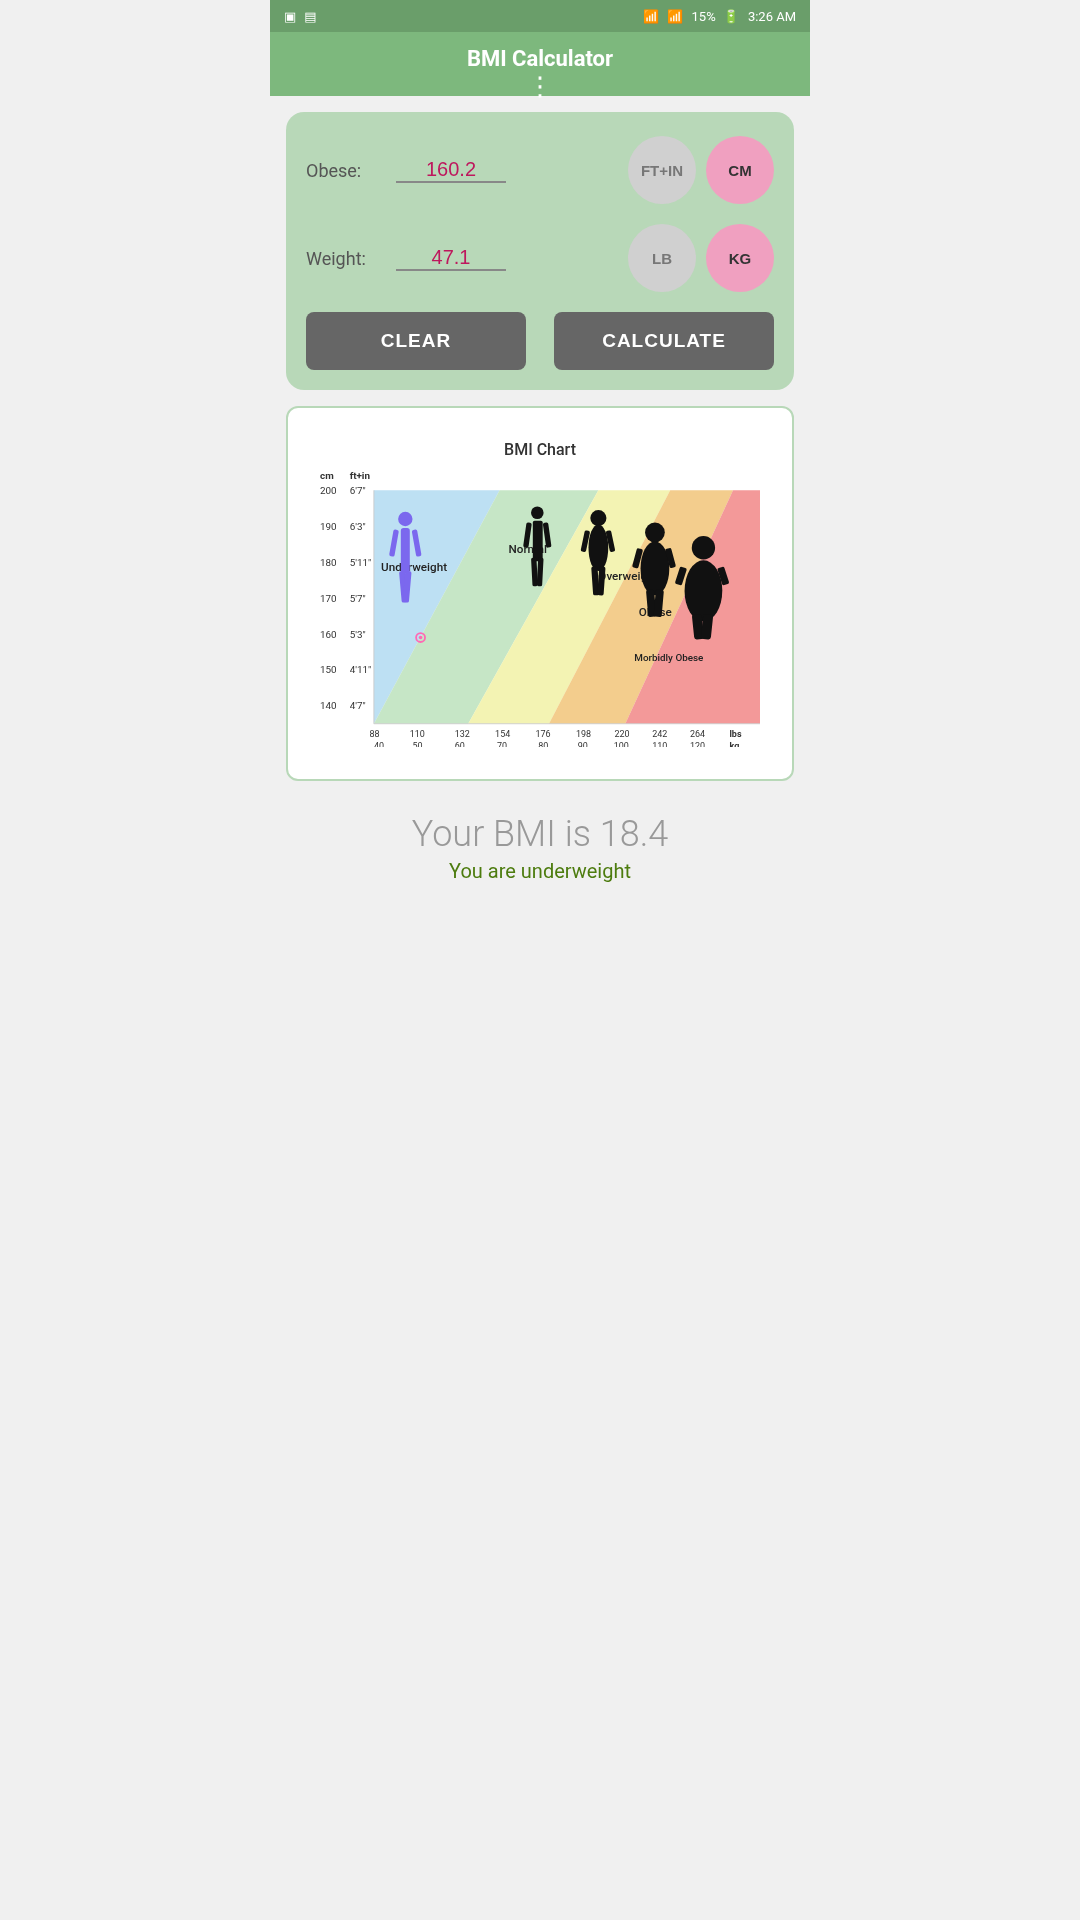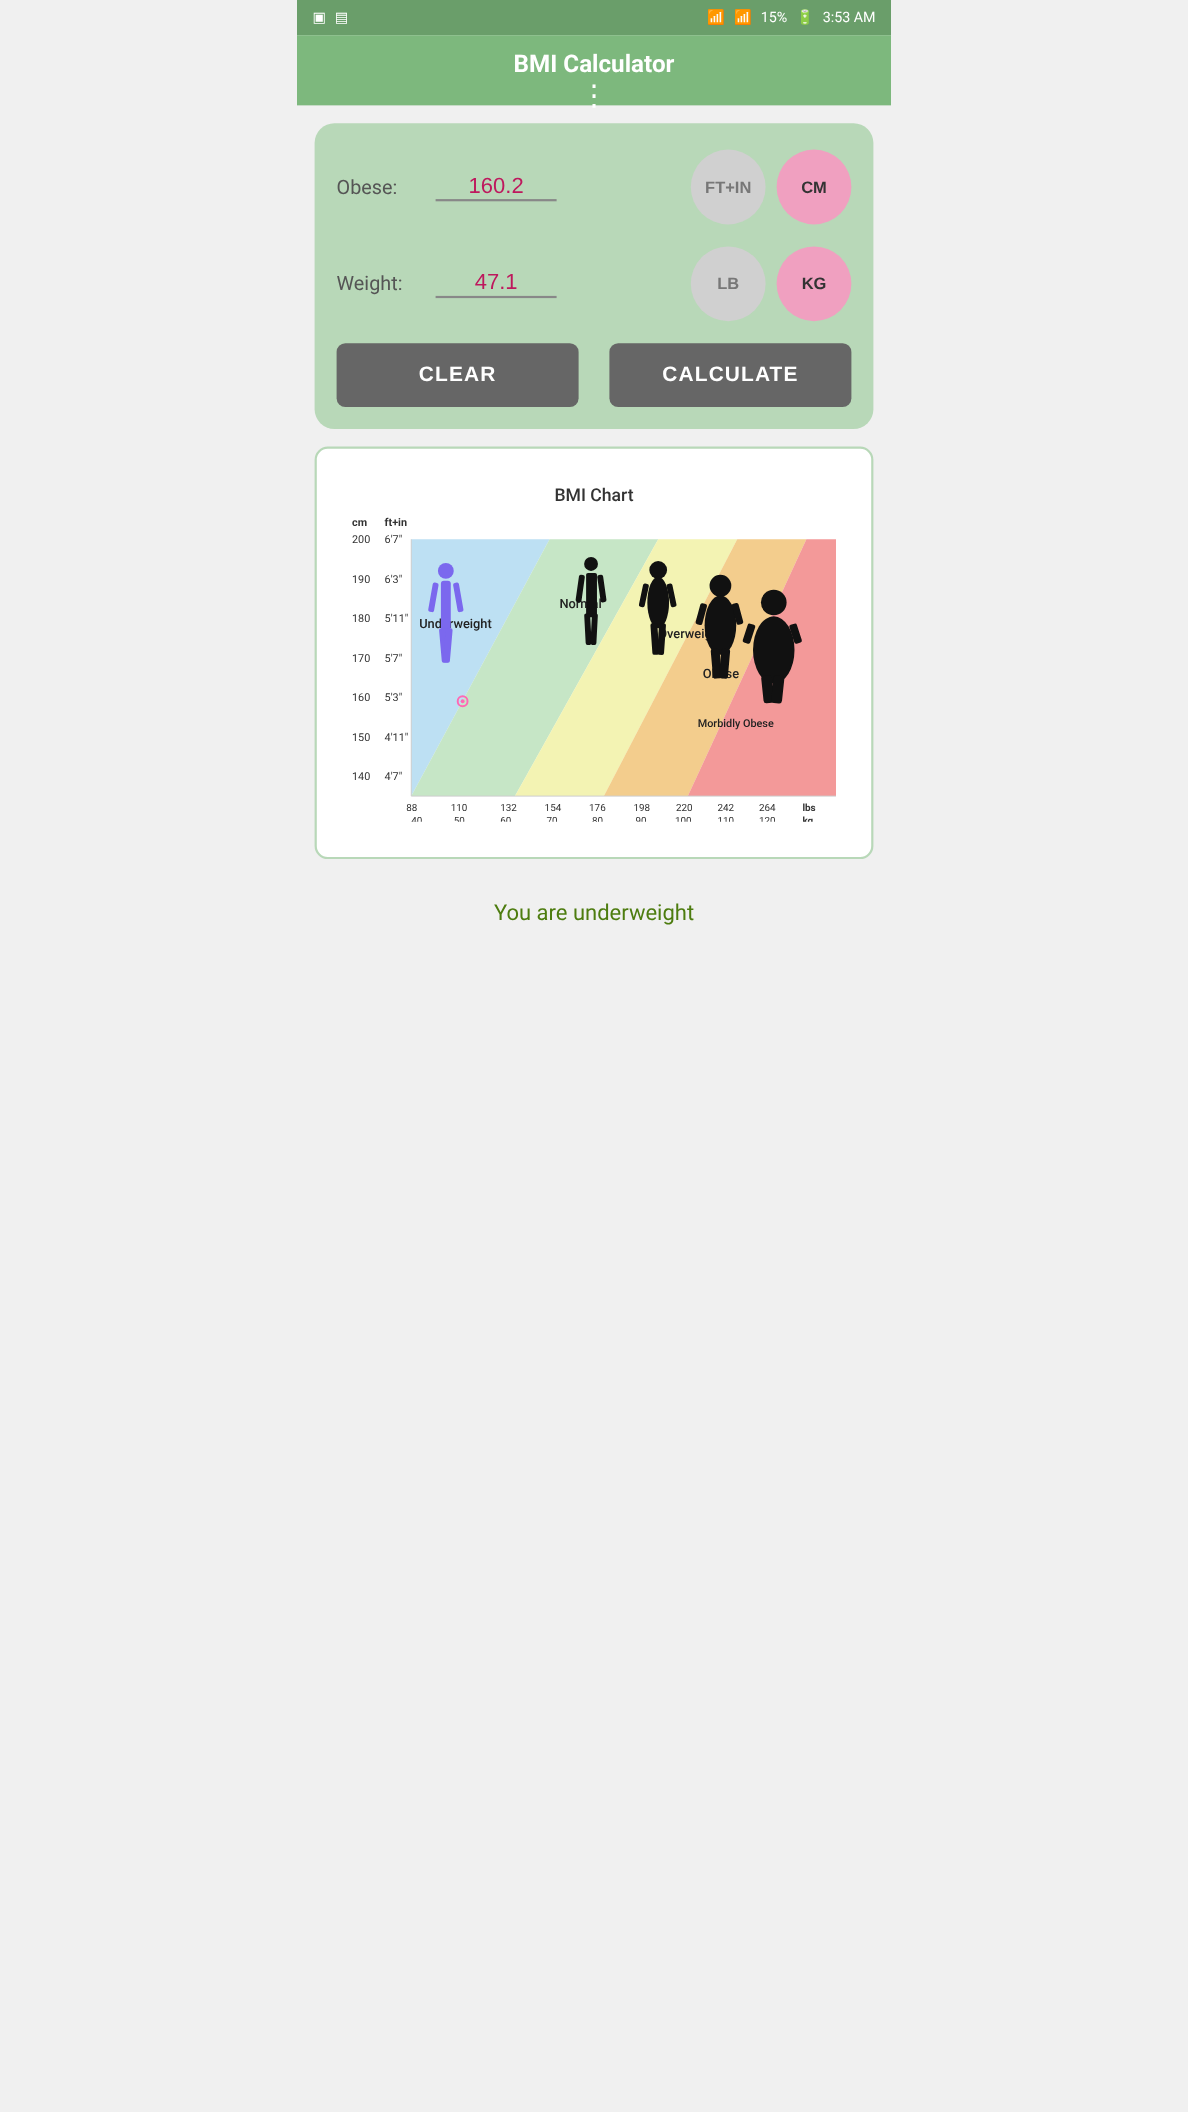--- a/index.html
+++ b/index.html
@@ -198,21 +198,21 @@
 <div class="status-bar">
   <div class="status-left">
     <span class="status-icon">▣</span>
     <span class="status-icon">▤</span>
   </div>
   <div class="status-right">
     <span>📶</span>
     <span>📶</span>
     <span>15%</span>
     <span>🔋</span>
-    <span>3:53 AM</span>
+    <span>3:26 AM</span>
   </div>
 </div>
 
 <div class="app-bar">
   <span class="app-title">BMI Calculator</span>
   <span class="menu-dots">⋮</span>
 </div>
 
 <div class="main-content">
 
@@ -359,16 +359,17 @@
           <rect x="37" y="36" width="8" height="20" rx="2" transform="rotate(-18,41,36)"></rect>
         </g>
 
         <circle cx="112" cy="174" r="5" fill="none" stroke="#ff69b4" stroke-width="2"></circle>
         <circle cx="112" cy="174" r="2" fill="#ff69b4"></circle>
       </svg>
     </div>
   </div>
 
   <div class="bmi-result">
+    <div class="bmi-value">Your BMI is 18.4</div>
     <div class="bmi-status">You are underweight</div>
   </div>
 
 </div>
 
 </body></html>

